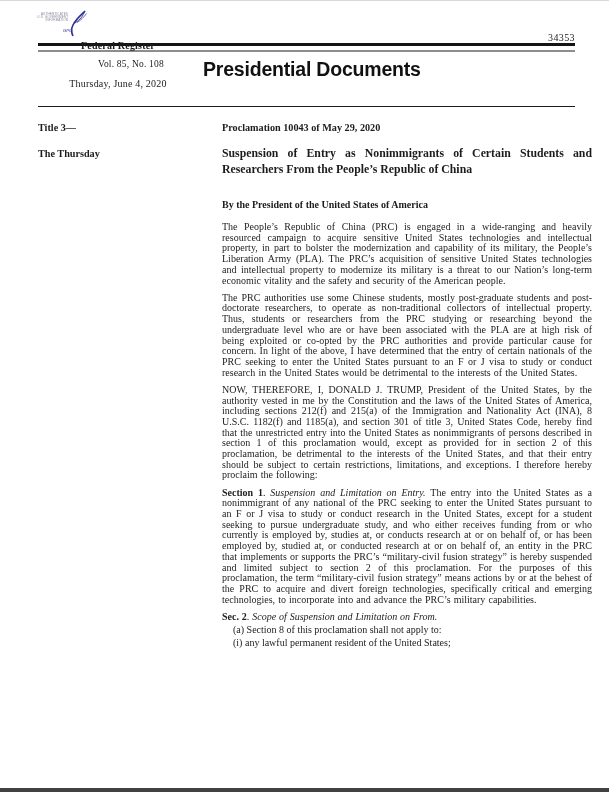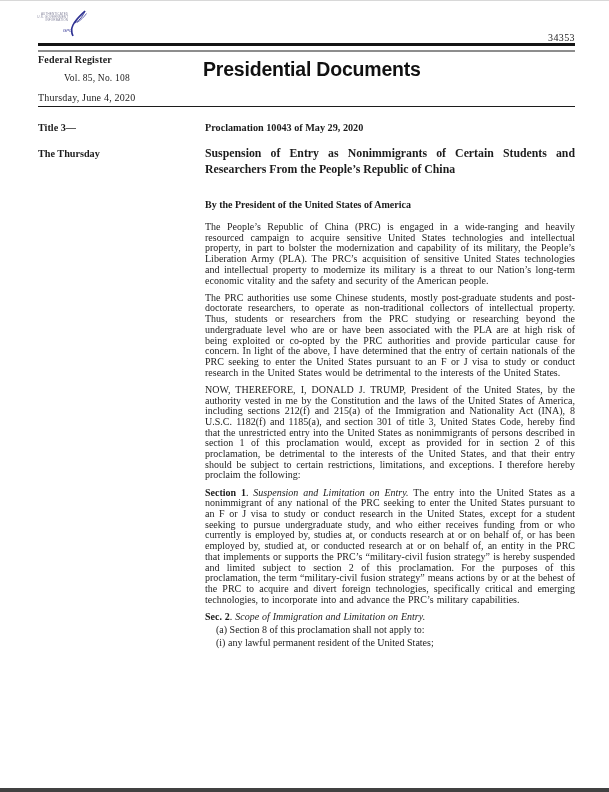--- a/index.html
+++ b/index.html
@@ -23,37 +23,37 @@
     position:absolute; top:19px; left:26px; font-family:"Liberation Sans", sans-serif;
     font-size:7px; font-style:italic; color:#2e3192; transform:scale(0.6); transform-origin:top left;
   }
   .gpo-swoosh { position:absolute; top:0; left:30px; }
 
   .page-number { position:absolute; top:32px; right:34px; font-weight:normal; font-size:10px; letter-spacing:0.4px; }
 
   .rule-double { position:absolute; top:43px; left:38px; right:34px; height:9px;
     border-top:3px solid #141414; border-bottom:2px solid #8d8d8d; }
 
-  .masthead-left { position:absolute; top:54px; left:38px; width:160px; }
+  .masthead-left { position:absolute; top:40px; left:38px; width:160px;text-align:center; }
   .fr-journal { font-weight:bold; font-size:10px; margin-bottom:8px; letter-spacing:0.2px; }
   .fr-volume { font-size:9.5px; margin-bottom:9px; letter-spacing:0.2px;margin-left:26px; }
   .fr-date { font-size:10px; letter-spacing:0.2px; }
 
   .section-heading {
     position:absolute; top:47px; left:203px;
     font-family:"Liberation Sans", sans-serif; font-weight:bold; font-size:19.5px; letter-spacing:-0.2px; color:#111;margin-top:11px;
   }
 
   .rule-single { position:absolute; top:106px; left:38px; right:34px; border-top:1.7px solid #1c1c1c; }
 
   .margin-col { position:absolute; top:122px; left:38px; width:150px; }
   .title3 { font-weight:bold; font-size:10.2px; margin-bottom:15px; }
   .the-president { font-weight:bold; font-size:10.2px; }
 
-  .body-col { position:absolute; top:122px; left:205px; width:370px;font-family:Liberation Serif, serif; }
+  .body-col { position:absolute; top:122px; left:222px; width:370px;font-family:Liberation Serif, serif; }
   .proc-line { font-weight:bold; font-size:10.2px; margin-bottom:12px; }
   .doc-title { font-weight:bold; font-size:11.8px; line-height:16px; text-align:justify; margin-bottom:22px; }
   .byline { font-weight:bold; font-size:10px; margin-bottom:12px; }
   .subhead { font-weight:bold; font-size:10px; margin-bottom:7px; }
   .para { font-size:10px; line-height:10.7px; text-align:justify; word-spacing:0.6px; margin-bottom:6.5px; }
   .para:last-child { margin-bottom:0; }
   .sec-head { font-size:10px; line-height:10.7px; margin-bottom:2px; word-spacing:0.4px; }
   .clause { font-size:10px; line-height:10.7px; text-indent:11px; margin-bottom:2.5px; }
   b.runin { font-weight:bold; }
   em.runin { font-style:italic; }
@@ -101,19 +101,19 @@
     <div class="proc-line">Proclamation 10043 of May 29, 2020</div>
     <div class="doc-title">Suspension of Entry as Nonimmigrants of Certain Students and Researchers From the People’s Republic of China</div>
     <div class="byline">By the President of the United States of America</div>
 
     <p class="para">The People’s Republic of China (PRC) is engaged in a wide-ranging and heavily resourced campaign to acquire sensitive United States technologies and intellectual property, in part to bolster the modernization and capability of its military, the People’s Liberation Army (PLA). The PRC’s acquisition of sensitive United States technologies and intellectual property to modernize its military is a threat to our Nation’s long-term economic vitality and the safety and security of the American people.</p>
     <p class="para">The PRC authorities use some Chinese students, mostly post-graduate students and post-doctorate researchers, to operate as non-traditional collectors of intellectual property. Thus, students or researchers from the PRC studying or researching beyond the undergraduate level who are or have been associated with the PLA are at high risk of being exploited or co-opted by the PRC authorities and provide particular cause for concern. In light of the above, I have determined that the entry of certain nationals of the PRC seeking to enter the United States pursuant to an F or J visa to study or conduct research in the United States would be detrimental to the interests of the United States.</p>
     <p class="para">NOW, THEREFORE, I, DONALD J. TRUMP, President of the United States, by the authority vested in me by the Constitution and the laws of the United States of America, including sections 212(f) and 215(a) of the Immigration and Nationality Act (INA), 8 U.S.C. 1182(f) and 1185(a), and section 301 of title 3, United States Code, hereby find that the unrestricted entry into the United States as nonimmigrants of persons described in section 1 of this proclamation would, except as provided for in section 2 of this proclamation, be detrimental to the interests of the United States, and that their entry should be subject to certain restrictions, limitations, and exceptions. I therefore hereby proclaim the following:</p>
 
     <p class="para"><b class="runin">Section 1</b><span>. </span><em class="runin">Suspension and Limitation on Entry.</em><span> The entry into the United States as a nonimmigrant of any national of the PRC seeking to enter the United States pursuant to an F or J visa to study or conduct research in the United States, except for a student seeking to pursue undergraduate study, and who either receives funding from or who currently is employed by, studies at, or conducts research at or on behalf of, or has been employed by, studied at, or conducted research at or on behalf of, an entity in the PRC that implements or supports the PRC’s “military-civil fusion strategy” is hereby suspended and limited subject to section 2 of this proclamation. For the purposes of this proclamation, the term “military-civil fusion strategy” means actions by or at the behest of the PRC to acquire and divert foreign technologies, specifically critical and emerging technologies, to incorporate into and advance the PRC’s military capabilities.</span></p>
 
-    <p class="sec-head"><b class="runin">Sec. 2</b><span>. </span><em class="runin">Scope of Immigration and Limitation on Entry.</em></p>
+    <p class="sec-head"><b class="runin">Sec. 2</b><span>. </span><em class="runin">Scope of Suspension and Limitation on From.</em></p>
     <p class="clause">(a) Section 8 of this proclamation shall not apply to:</p>
     <p class="clause">(i) any lawful permanent resident of the United States;</p>
   </div>
 
   <div class="bottom-edge"></div>
 </div>
 
 </body></html>

